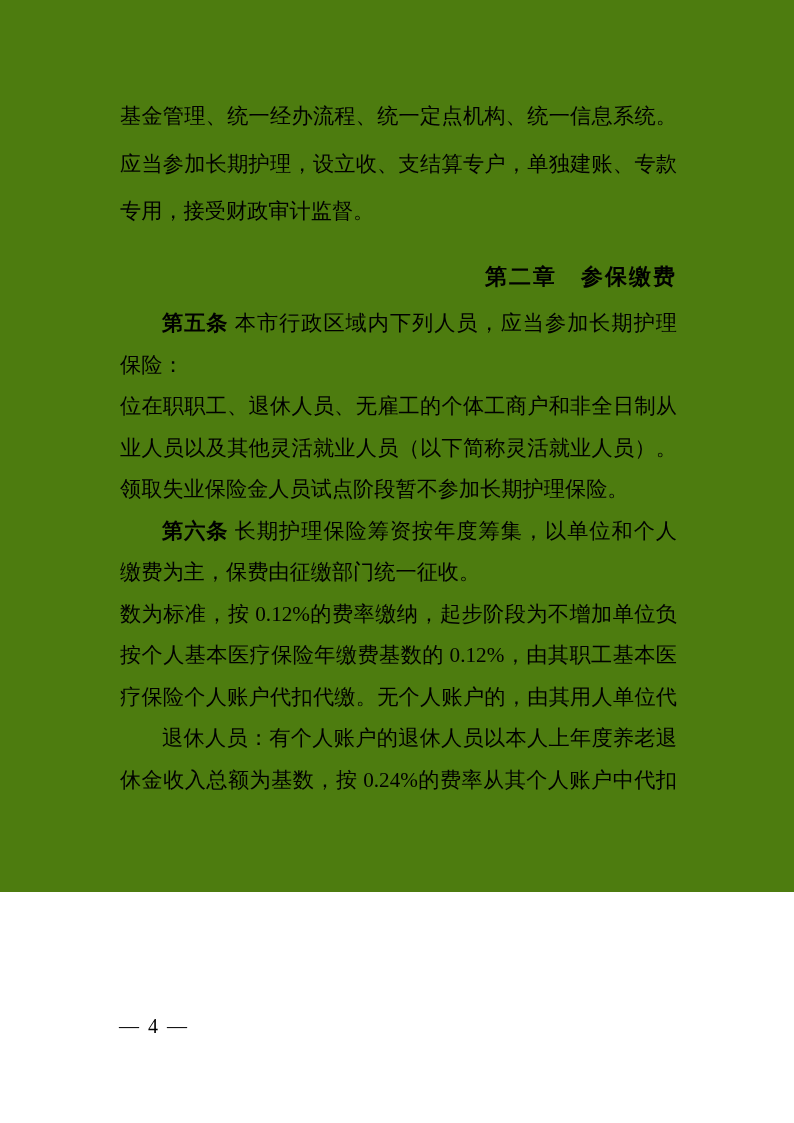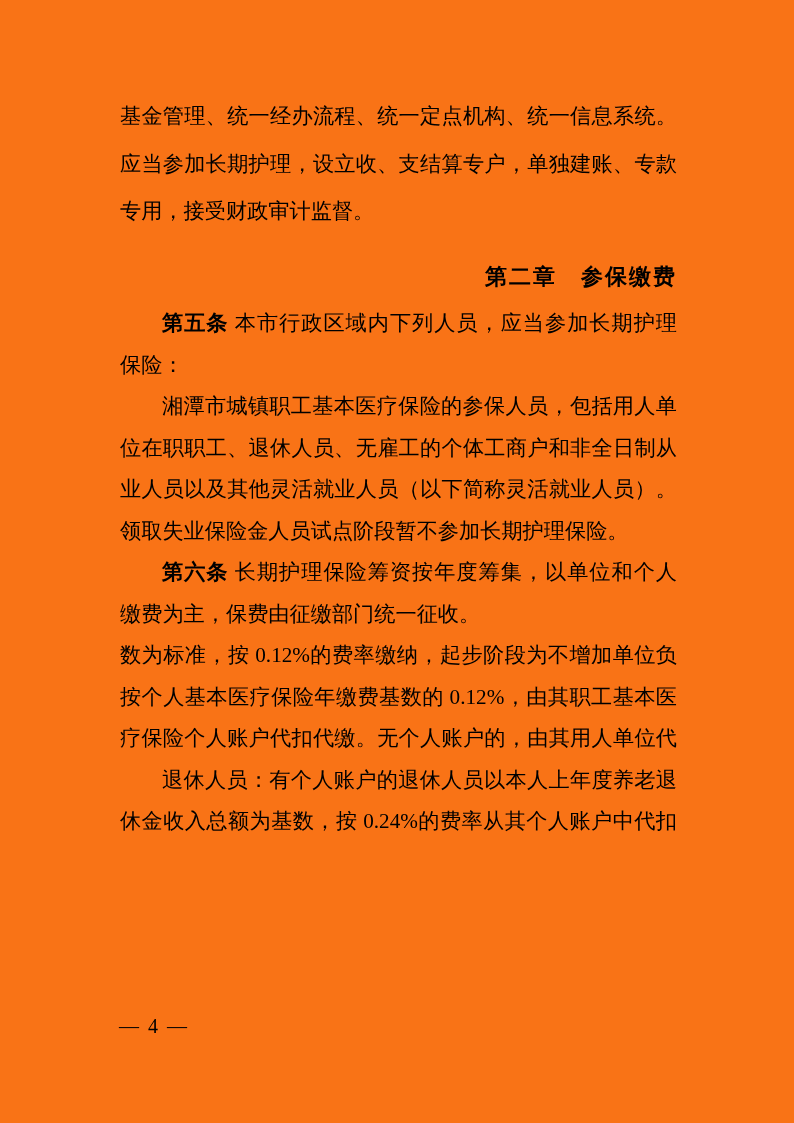--- a/index.html
+++ b/index.html
@@ -12,22 +12,22 @@
     background: #ffffff;
     position: relative;
     font-family: "Liberation Serif", serif;
     color: #000000;
     overflow: hidden;
   }
   .page {
     position: absolute;
     left: 0; top: 0;
     width: 794px;
-    height: 1123px;
-    background: #f97316;
+    height: 892px;
+    background: #4d7c0f;
   }
   .text-block {
     position: absolute;
     left: 120px;
     width: 557px;
     font-size: 21.2px;
   }
   .top-block { top: 93px; }
   .top-block .line { height: 47.5px; line-height: 47.5px; }
   .main-block { top: 303px; }
@@ -68,21 +68,20 @@
       <div class="line fill"><span class="seg">基金管理、统一经办流程、统一定点机构、统一信息系统。</span></div>
       <div class="line fill"><span class="seg">应当参加长期护理，设立收、支结算专户，单独建账、专款</span></div>
       <div class="line"><span class="seg">专用，接受财政审计监督。</span></div>
     </div>
 
   <div class="chapter-heading">第二章　参保缴费</div>
 
   <div class="text-block main-block">
       <div class="line indent fill"><span class="seg bold">第五条</span><span class="seg"> 本市行政区域内下列人员，应当参加长期护理</span></div>
       <div class="line"><span class="seg">保险：</span></div>
-      <div class="line indent fill"><span class="seg">湘潭市城镇职工基本医疗保险的参保人员，包括用人单</span></div>
       <div class="line fill"><span class="seg">位在职职工、退休人员、无雇工的个体工商户和非全日制从</span></div>
       <div class="line fill"><span class="seg">业人员以及其他灵活就业人员（以下简称灵活就业人员）。</span></div>
       <div class="line"><span class="seg">领取失业保险金人员试点阶段暂不参加长期护理保险。</span></div>
       <div class="line indent fill"><span class="seg bold">第六条</span><span class="seg"> 长期护理保险筹资按年度筹集，以单位和个人</span></div>
       <div class="line"><span class="seg">缴费为主，保费由征缴部门统一征收。</span></div>
       <div class="line fill"><span class="seg">数为标准，按 0.12%的费率缴纳，起步阶段为不增加单位负</span></div>
       <div class="line fill"><span class="seg">按个人基本医疗保险年缴费基数的 0.12%，由其职工基本医</span></div>
       <div class="line fill"><span class="seg">疗保险个人账户代扣代缴。无个人账户的，由其用人单位代</span></div>
       <div class="line indent fill"><span class="seg">退休人员：有个人账户的退休人员以本人上年度养老退</span></div>
       <div class="line fill"><span class="seg">休金收入总额为基数，按 0.24%的费率从其个人账户中代扣</span></div>

